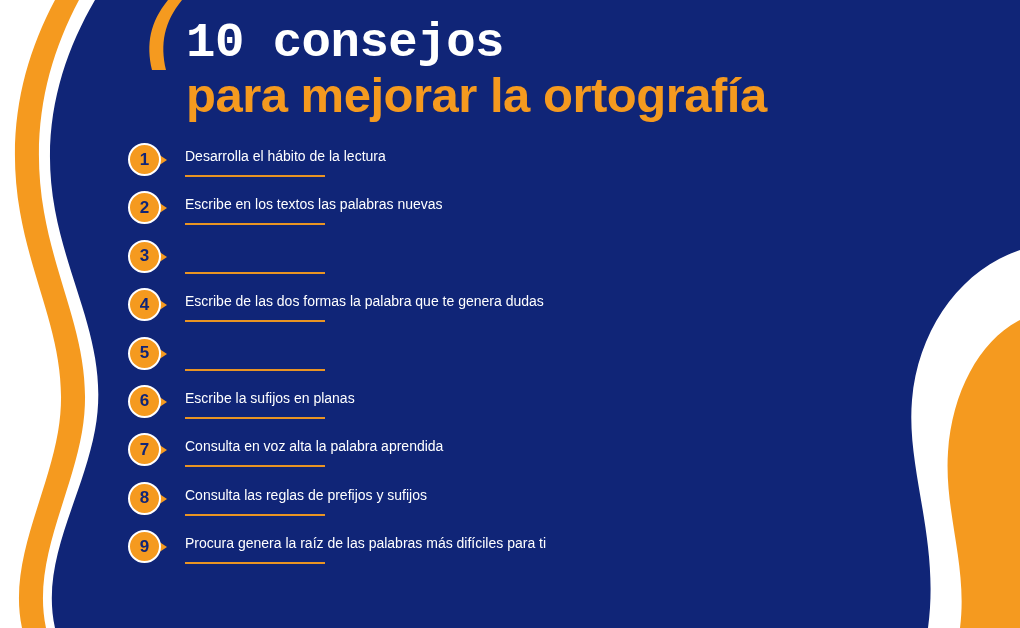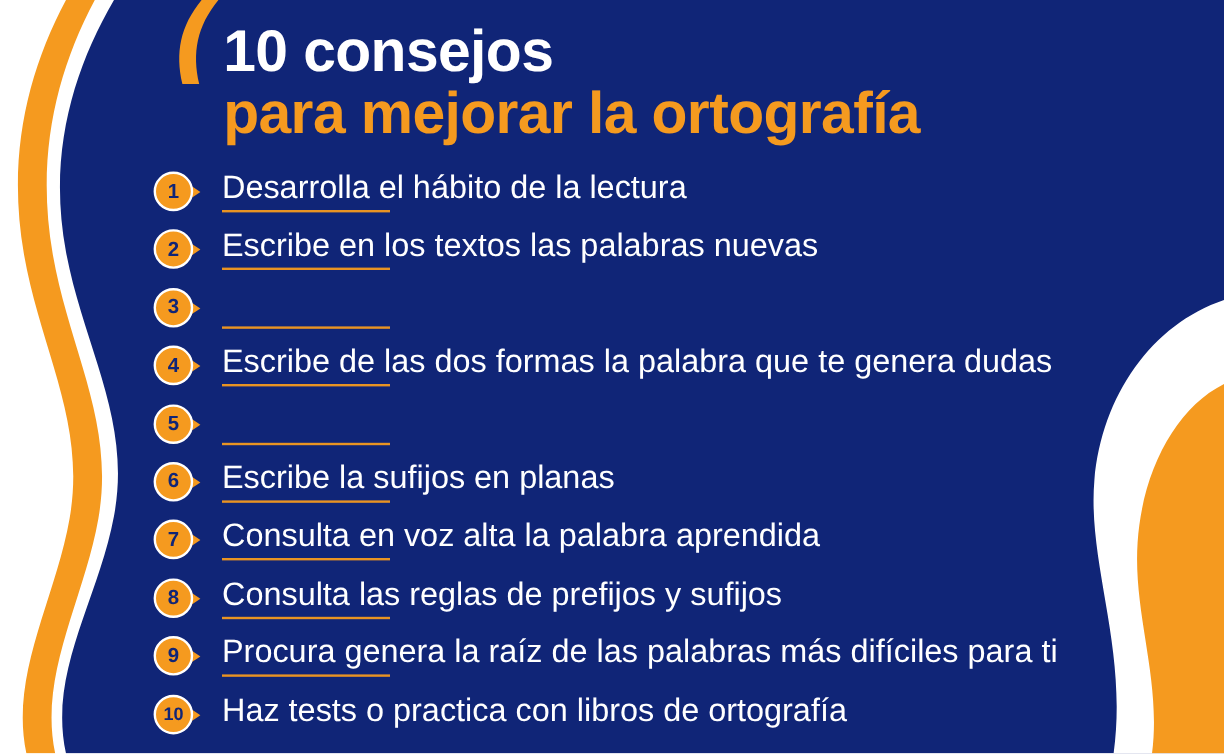--- a/index.html
+++ b/index.html
@@ -35,20 +35,21 @@
     top: 18px;
     width: 800px;
   }
   .title-line1 {
     font-size: 49px;
     font-weight: bold;
     color: #ffffff;
     letter-spacing: -0.5px;
     line-height: 1.04;
     margin: 0;
+    font-family: Liberation Mono, monospace;
   }
   .title-line2 {
     font-size: 49px;
     font-weight: bold;
     color: #f59a1f;
     letter-spacing: -0.5px;
     line-height: 1.1;
     margin: 0;
   }
   .tips-list {
@@ -89,21 +90,21 @@
     height: 0;
     border-top: 6px solid transparent;
     border-bottom: 6px solid transparent;
     border-left: 9px solid #f59a1f;
   }
   .tip-text {
     position: absolute;
     left: 57px;
     top: 0px;
     color: #ffffff;
-    font-size: 27px;
+    font-size: 14px;
     line-height: 32px;
     white-space: nowrap;
   }
   .tip-underline {
     position: absolute;
     left: 57px;
     top: 35px;
     width: 140px;
     height: 2px;
     background: #f59a1f;
@@ -192,21 +193,16 @@
         <div class="tip-underline"></div>
       </div>
 
       <div class="tip-row">
         <div class="badge-tail"></div>
         <div class="badge">9</div>
         <div class="tip-text">Procura genera la raíz de las palabras más difíciles para ti</div>
         <div class="tip-underline"></div>
       </div>
 
-      <div class="tip-row">
-        <div class="badge-tail"></div>
-        <div class="badge two-digit">10</div>
-        <div class="tip-text">Haz tests o practica con libros de ortografía</div>
-      </div>
 
     </div>
   </div>
 </div>
 
 </body></html>

